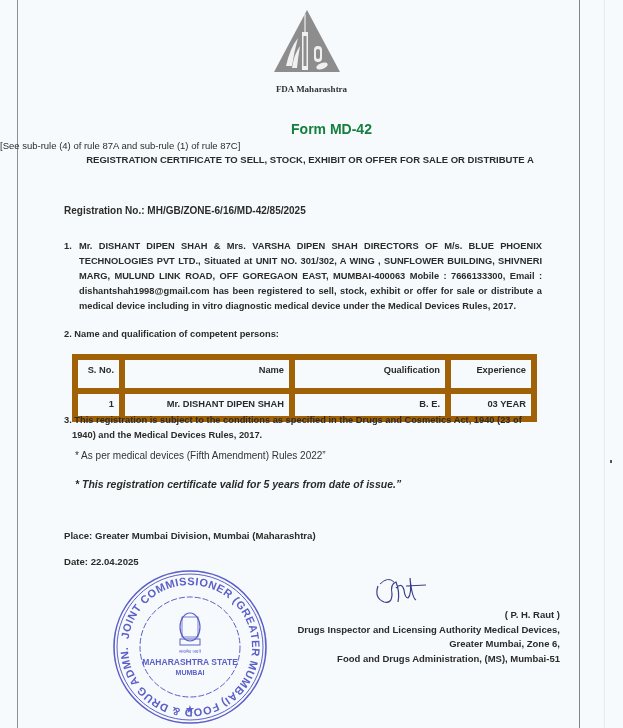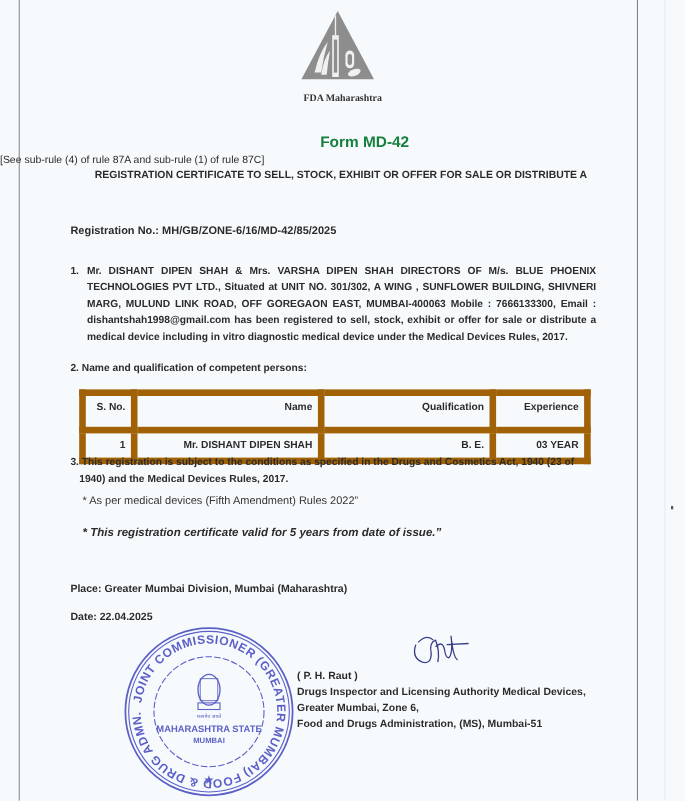--- a/index.html
+++ b/index.html
@@ -48,21 +48,21 @@
   .para3 .txt { display:block; margin-left:8px; text-indent:-8px; }
   .note1 { position:absolute; left:75px; top:450px; font-size:10px; color:#333; }
   .note2 { position:absolute; left:75px; top:478px; font-size:10.5px; font-weight:bold; color:#2b2b2b;font-style:italic; }
 
   .place { position:absolute; left:64px; top:530px; font-size:9.6px; font-weight:bold; color:#2b2b2b; }
   .date { position:absolute; left:64px; top:556px; font-size:9.6px; font-weight:bold; color:#2b2b2b; }
 
   .stamp { position:absolute; left:110px; top:567px; width:160px; height:160px; }
 
   .signature { position:absolute; left:370px; top:572px; width:60px; height:36px; }
-  .sign-block { position:absolute; left:270px; top:608px; width:290px; text-align:left;
+  .sign-block { position:absolute; left:270px; top:608px; width:290px; text-align:right;
     font-size:9.5px; font-weight:bold; color:#2b2b2b; line-height:14.5px; }
 </style>
 </head>
 <body>
 
 <div class="page-edge-left"></div>
 <div class="page-edge-right"></div>
 <div class="page-edge-right2"></div>
 <div class="speck"></div>
 

